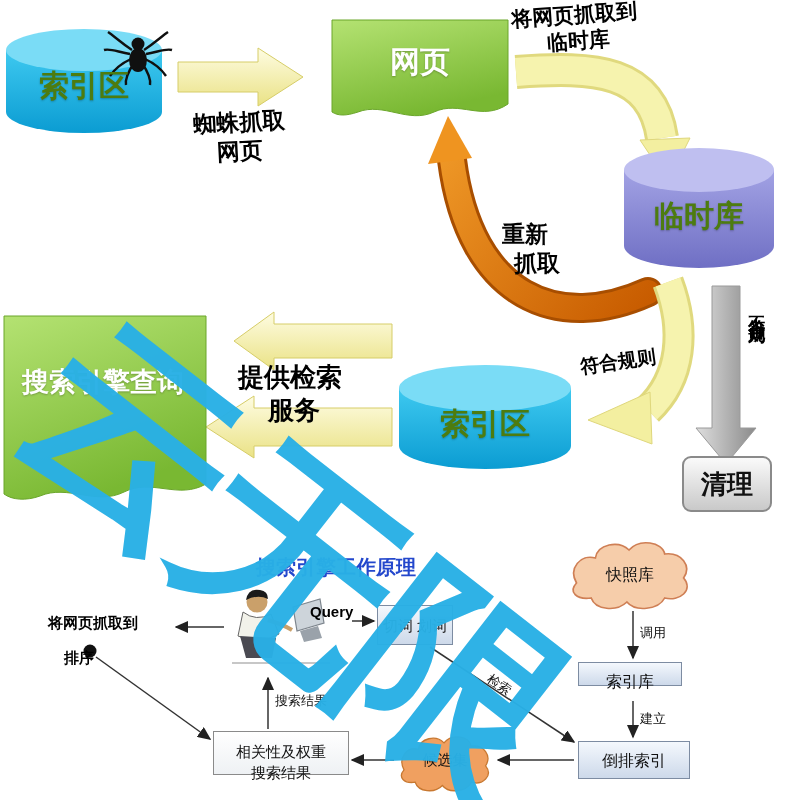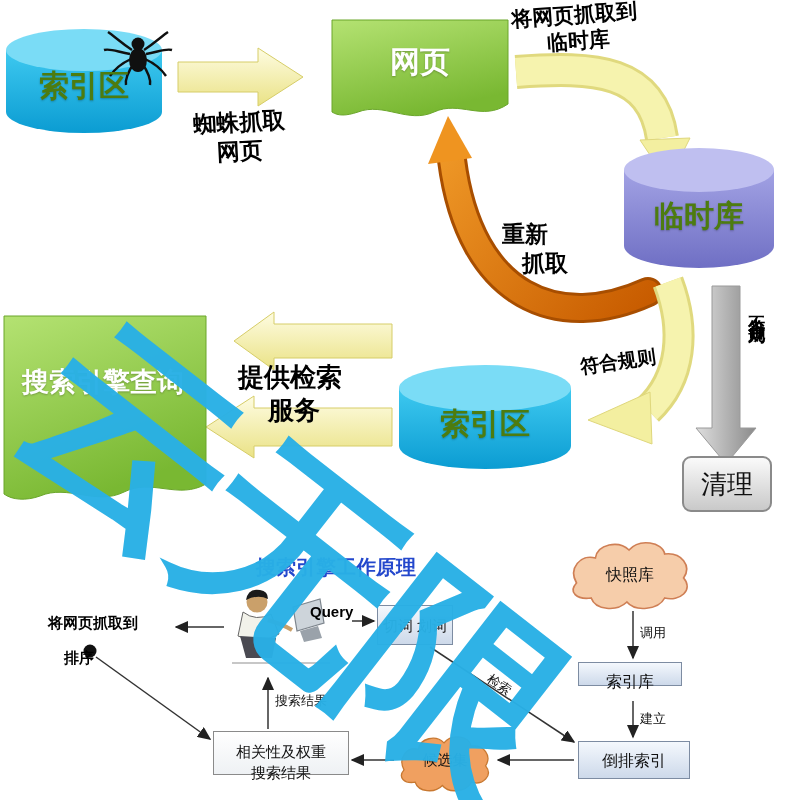--- a/index.html
+++ b/index.html
@@ -6,21 +6,21 @@
   #stage{position:relative;width:800px;height:800px;background:#fff;overflow:hidden;
          font-family:"Liberation Sans", sans-serif;}
   .abs{position:absolute;}
   .txt{position:absolute;color:#000;font-family:"Liberation Sans", sans-serif;}
   .cyl-label{color:#4d7c0f;font-weight:bold;text-align:center;text-shadow:0 1px 2px rgba(0,0,0,.25);}
   .doc-label{color:#fff;font-weight:bold;text-align:center;text-shadow:0 1px 2px rgba(0,0,0,.25);}
   .note{font-weight:bold;line-height:1.25;}
   .box{position:absolute;box-sizing:border-box;text-align:center;color:#111;}
   .box-clean{border:2px solid #8a8a8a;border-radius:9px;
              background:linear-gradient(#fafafa,#c9c9c9);
-             font-size:26px;font-weight:normal;line-height:52px;}
+             font-size:26px;font-weight:bold;line-height:52px;}
   .box-flow{border:1px solid #7d8ca2;background:linear-gradient(#f4f8fd,#cdd9ea);
             font-size:15px;}
   .box-rank{border:1px solid #8a8a8a;background:linear-gradient(#ffffff,#eef1f4);
             font-size:15px;padding-top:9px;line-height:21px;}
   .cloud-label{font-size:16px;text-align:center;color:#111;}
   .small-label{font-size:13px;color:#111;}
   .vertical{writing-mode:vertical-rl;letter-spacing:3px;}
   #watermark{position:absolute;left:118px;top:288px;z-index:60;
              font-size:210px;font-weight:bold;letter-spacing:-8px;line-height:1;
              transform:rotate(38deg);transform-origin:0 0;white-space:nowrap;
@@ -158,21 +158,21 @@
   <div class="txt note z10" style="left:512px;top:2px;font-size:21px;transform:rotate(-4deg);">
     <div>将网页抓取到</div>
     <div style="margin-left:34px">临时库</div>
   </div>
   <div class="txt note z10" style="left:194px;top:108px;font-size:23px;transform:rotate(-3deg);">
     <div>蜘蛛抓取</div>
     <div style="margin-left:22px">网页</div>
   </div>
   <div class="txt note z10" style="left:502px;top:220px;font-size:23px;">
     <div>重新</div>
-    <div style="margin-left:20px">抓取</div>
+    <div style="margin-left:12px">抓取</div>
   </div>
   <div class="txt note z10" style="left:238px;top:318px;font-size:26px;margin-top:43px;">
     <div>提供检索</div>
     <div style="margin-left:30px">服务</div>
   </div>
   <div class="txt note z10" style="left:580px;top:350px;font-size:19px;transform:rotate(-8deg);">符合规则</div>
   <div class="txt note vertical z10" style="left:746px;top:302px;font-size:17px;height:120px;">不符合规则</div>
 
   <div class="box box-clean z5" style="left:682px;top:456px;width:90px;height:56px;">清理</div>
 

